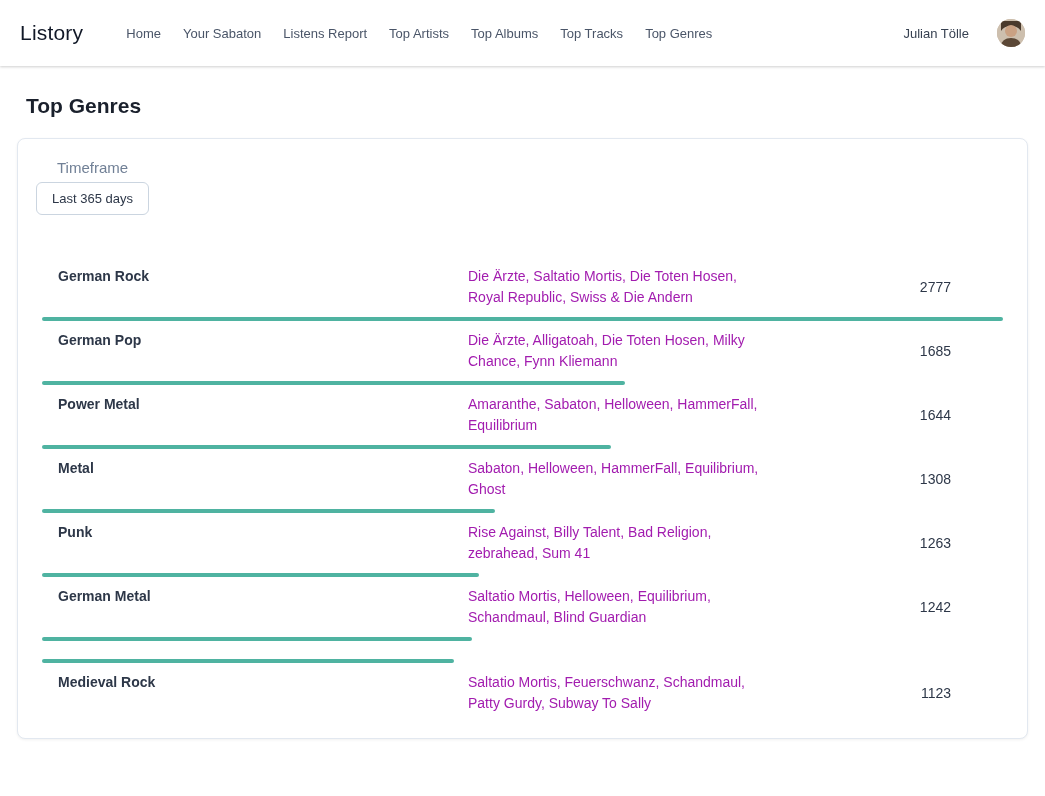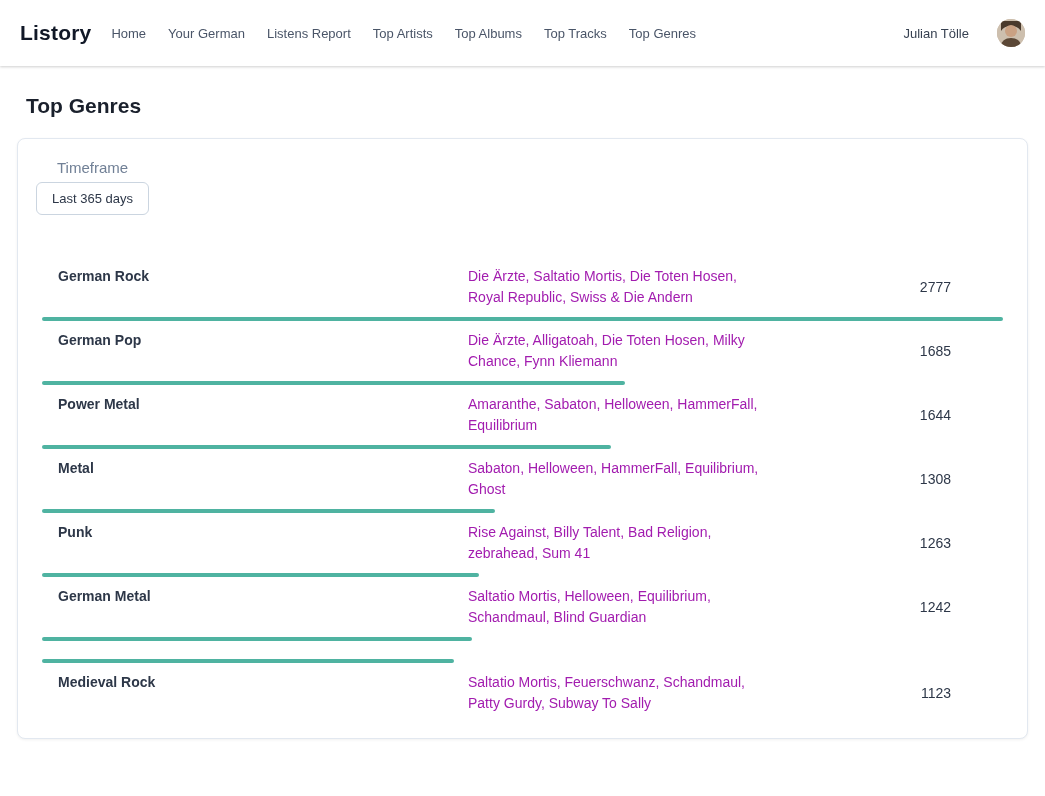--- a/index.html
+++ b/index.html
@@ -19,23 +19,23 @@
     align-items: center;
     height: 66px;
     padding: 0 20px;
     background: #ffffff;
     box-shadow: 0 1px 3px rgba(0,0,0,0.12), 0 1px 2px rgba(0,0,0,0.08);
     position: relative;
     z-index: 2;
   }
   .brand {
     font-size: 21px;
-    font-weight: 700;
+    font-weight: 400;
     color: #111827;
-    margin-right: 20px;
+    margin-right: 43px;
     cursor: pointer;
     letter-spacing: 0.2px;
   }
   .nav {
     display: flex;
     align-items: center;
     gap: 22px;
     flex: 1;
   }
   .nav-link {
@@ -139,21 +139,21 @@
   }
 </style>
 </head>
 <body>
 
 <header class="topbar">
   <div class="brand">Listory</div>
   <nav class="nav">
   <a class="nav-link">Home</a>
 
-  <a class="nav-link">Your German</a>
+  <a class="nav-link">Your Sabaton</a>
 
   <a class="nav-link">Listens Report</a>
 
   <a class="nav-link">Top Artists</a>
 
   <a class="nav-link">Top Albums</a>
 
   <a class="nav-link">Top Tracks</a>
 
   <a class="nav-link">Top Genres</a>

